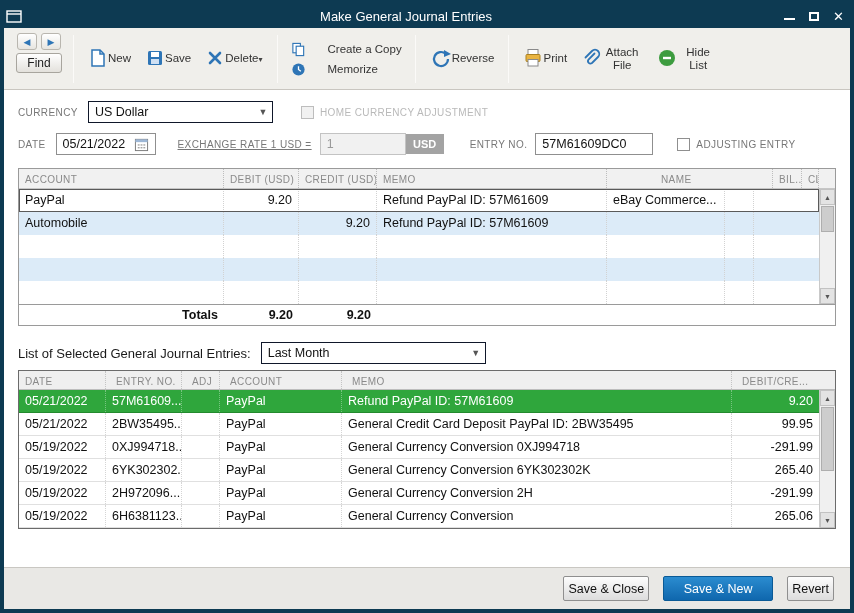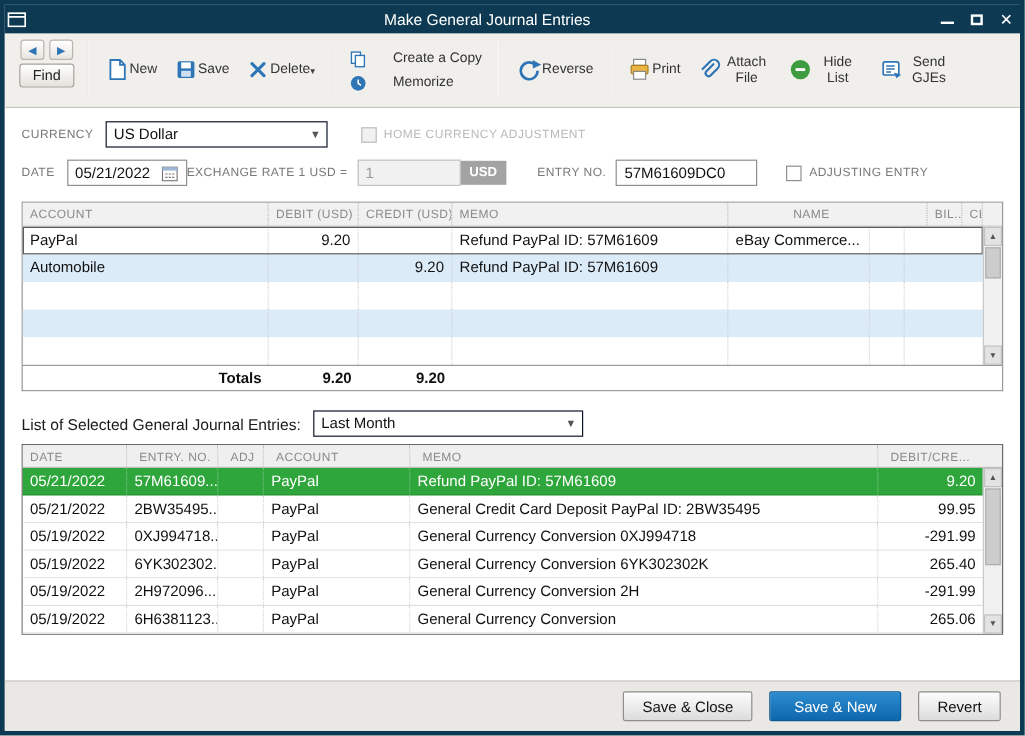--- a/index.html
+++ b/index.html
@@ -101,21 +101,21 @@
   .et-row{display:flex;height:23px;border-bottom:1px solid #e0e0e0;background:#fff;}
   .et-row.selected{background:var(--sel-green);border-bottom-color:#238a2e;}
   .et-row.selected .et-cell{color:#fff;border-left-color:rgba(255,255,255,.35);}
   .et-cell{padding:4px 6px 0;font-size:12.5px;color:#111;border-left:1px dotted #d5d5d5;white-space:nowrap;overflow:hidden;}
   .et-cell.first{border-left:none;}
   .ew-date{width:86px;} .ew-ent{width:76px;} .ew-adj{width:38px;} .ew-accnt{width:122px;} .ew-memo{flex:1;} .ew-amt{width:88px;text-align:right;}
   .ehw-date{width:86px;} .ehw-ent{width:76px;} .ehw-adj{width:38px;} .ehw-accnt{width:122px;} .ehw-memo{flex:1;} .ehw-amt{width:88px;} .ehw-sb{width:16px;border-left:none;}
 
   
   .footer{height:42px;background:#e9e8e5;border-top:1px solid #c9c7c2;display:flex;align-items:center;justify-content:flex-end;gap:14px;padding-right:16px;flex:0 0 auto;}
-  .btn{height:25px;padding:0 15px;border:1px solid #8f8f8f;border-radius:2px;background:linear-gradient(#fdfdfd,#dcdcdc);font-size:12.5px;color:#111;display:flex;align-items:center;justify-content:center;cursor:default;}
+  .btn{height:25px;padding:0 4px;border:1px solid #8f8f8f;border-radius:2px;background:linear-gradient(#fdfdfd,#dcdcdc);font-size:12.5px;color:#111;display:flex;align-items:center;justify-content:center;cursor:default;}
   .btn.primary{background:linear-gradient(#2b8cd0,#0f67ad);border-color:#0a5a96;color:#fff;min-width:110px;}
 </style>
 </head>
 <body>
 
 <div class="window">
 
   <div class="titlebar">
     <svg class="tb-icon" viewBox="0 0 16 13">
         <rect x="1" y="1" width="14" height="11" fill="none" stroke="#fff" stroke-width="1.4"></rect>
@@ -231,30 +231,20 @@
     <div class="tool">
       <span class="ticon">
         <svg width="20" height="20" viewBox="0 0 20 20">
             <circle cx="10" cy="10" r="8" fill="#3d9c3f"></circle>
             <rect x="6" y="8.8" width="8" height="2.4" fill="#fff"></rect>
           </svg>
       </span>
       <span class="wrap">Hide List</span>
     </div>
 
-    <div class="tool">
-      <span class="ticon">
-        <svg width="20" height="20" viewBox="0 0 20 20">
-            <rect x="3" y="3.5" width="13" height="11" rx="1.5" fill="#fff" stroke="#2e75b6" stroke-width="1.4"></rect>
-            <path d="M5.5 7h7M5.5 9.5h7M5.5 12h4" stroke="#2e75b6" stroke-width="1.2"></path>
-            <path d="M12 12.5l6 1.8-4 3z" fill="#2e75b6"></path>
-          </svg>
-      </span>
-      <span class="wrap">Send GJEs</span>
-    </div>
 
   </div>
 
   <div class="content">
 
     <div class="form-row form-row1">
       <span class="flabel">CURRENCY</span>
       <div class="select" style="width:185px;margin-left:10px;">
         <span class="val">US Dollar</span>
         <span class="dd">▼</span>
@@ -266,21 +256,21 @@
     <div class="form-row form-row2">
       <span class="flabel">DATE</span>
       <div class="input" style="width:100px;margin-left:10px;justify-content:space-between;">
         <span>05/21/2022</span>
         <svg width="15" height="15" viewBox="0 0 16 16">
             <rect x="1.5" y="2.5" width="13" height="12" fill="#fff" stroke="#777"></rect>
             <rect x="1.5" y="2.5" width="13" height="3" fill="#9db7d6"></rect>
             <path d="M4 8.5h2M7 8.5h2M10 8.5h2M4 11.5h2M7 11.5h2M10 11.5h2" stroke="#777"></path>
           </svg>
       </div>
-      <span class="flabel" style="">EXCHANGE RATE 1 USD =</span>
+      <span class="flabel" style="margin-left:22px;text-decoration:underline;">EXCHANGE RATE 1 USD =</span>
       <div class="input disabled" style="width:86px;margin-left:8px;">
         <span>1</span>
       </div>
       <div class="usd-box">USD</div>
       <span class="flabel" style="margin-left:26px;">ENTRY NO.</span>
       <div class="input" style="width:118px;margin-left:8px;">
         <span>57M61609DC0</span>
       </div>
       <span class="checkbox" style="margin-left:24px;"></span>
       <span class="flabel" style="margin-left:6px;">ADJUSTING ENTRY</span>

